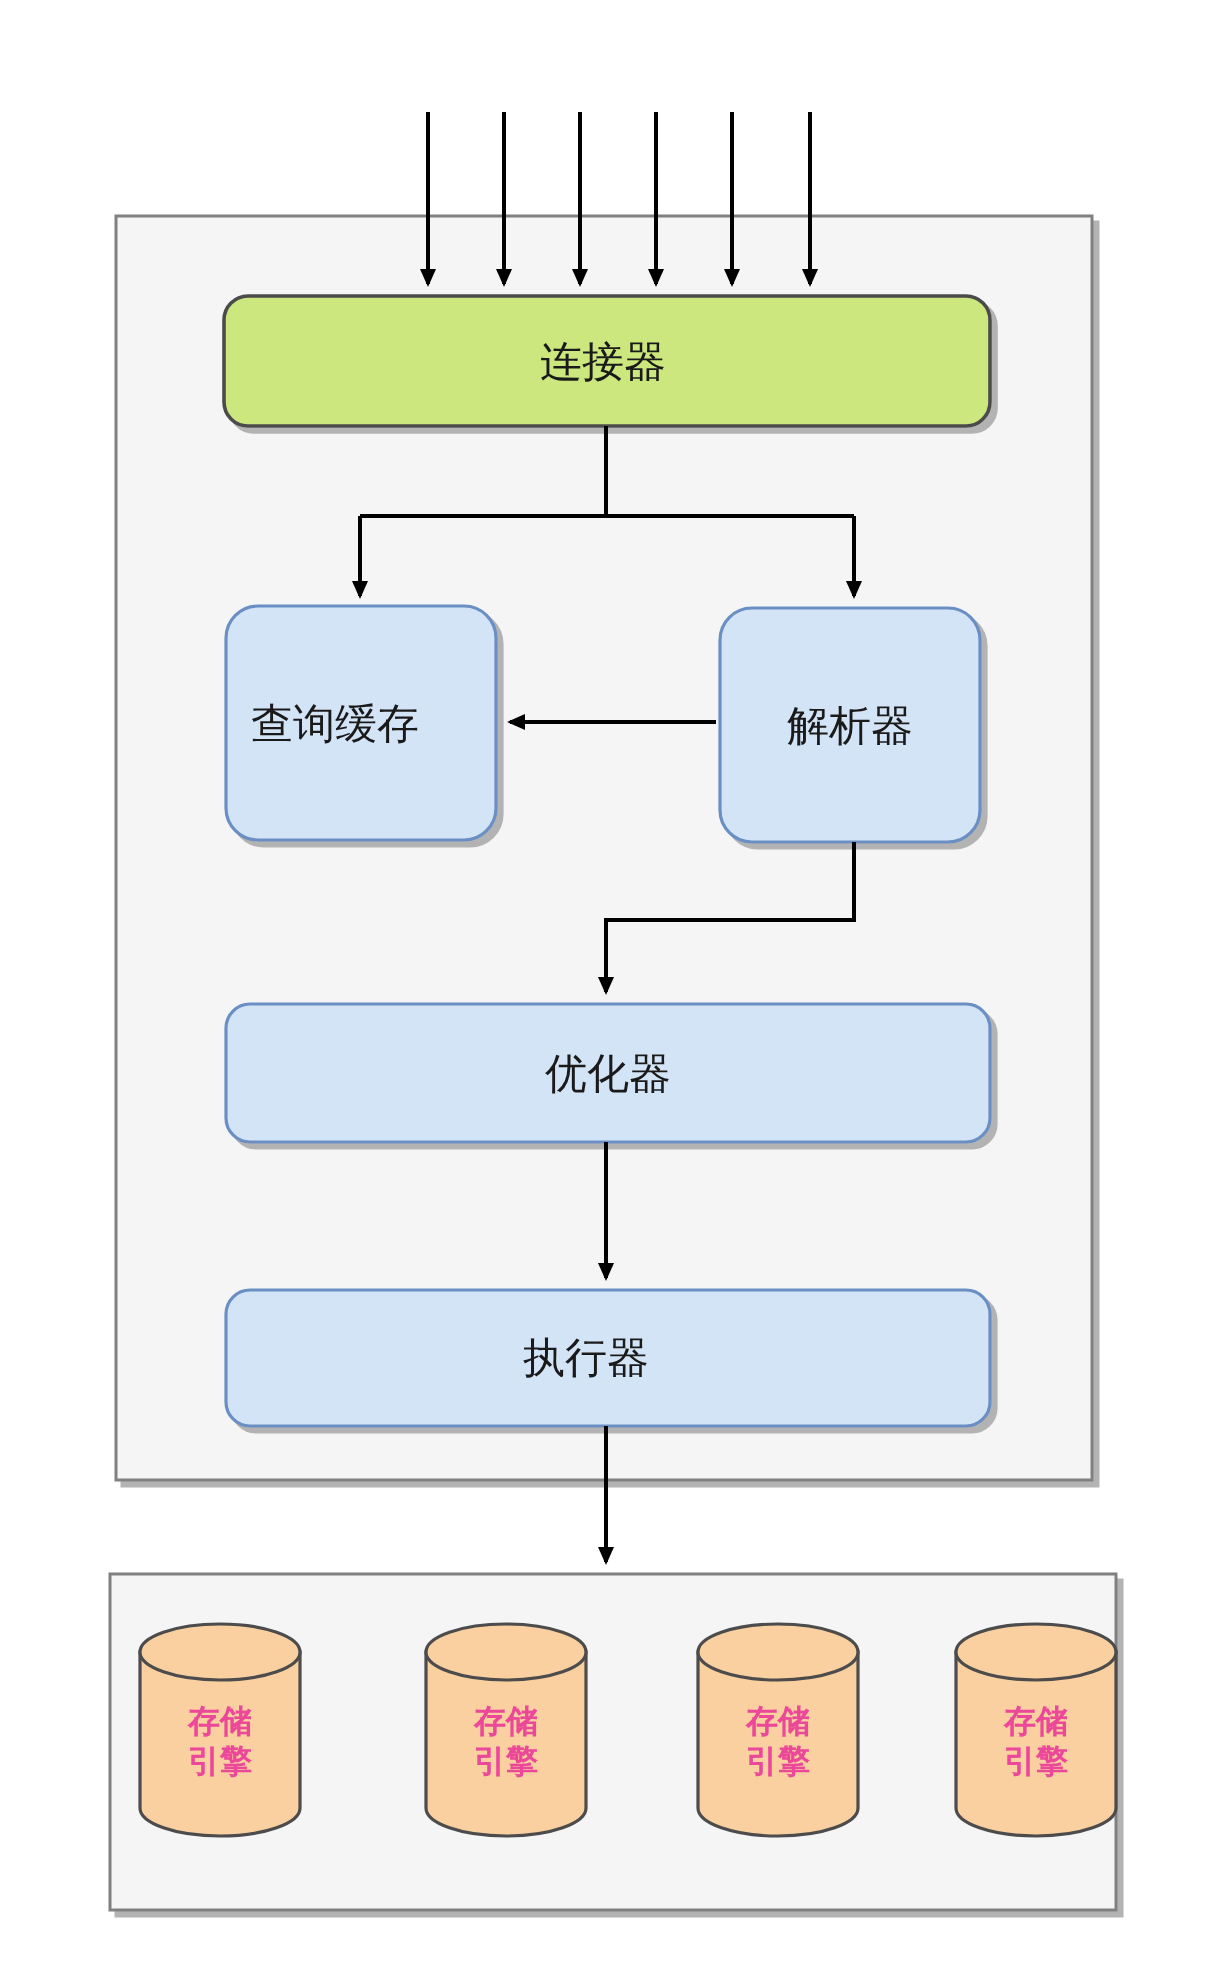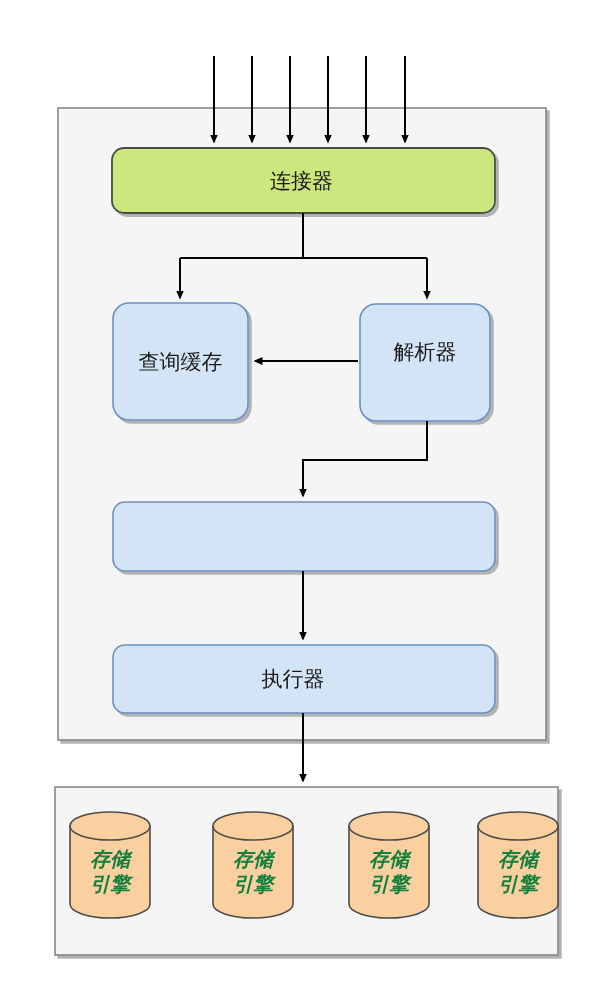--- a/index.html
+++ b/index.html
@@ -43,26 +43,25 @@
     font-size: 21px;
     font-weight: bold;
     color: #3c3c3c;
     letter-spacing: 1px;
   }
   .proc-label {
     font-size: 21px;
     font-weight: normal;
   }
   .cyl-label {
-    font-size: 20px;
+    font-size: 16px;
     font-weight: bold;
-    color: #15803d;
+    color: #ec4899;
     line-height: 1.25;
     white-space: pre-line;
-    font-style: italic;
   }
 </style>
 </head>
 <body>
 
 <div id="canvas">
 
 
   <svg class="svg-layer" viewBox="0 0 607 984" xmlns="http://www.w3.org/2000/svg">
     <defs>
@@ -129,24 +128,25 @@
       </g>
       <g>
         <path d="M478,826 L478,904 A40,14 0 0 0 558,904 L558,826 Z"></path>
         <ellipse cx="518" cy="826" rx="40" ry="14"></ellipse>
       </g>
     </g>
   </svg>
 
   <div class="node-label proc-label" style="left:112px; top:148px; width:379px; height:65px;">连接器</div>
 
-  <div class="node-label proc-label" style="left:113px; top:303px; width:135px; height:117px;">查询缓存</div>
+  <div class="node-label proc-label" style="left:100px; top:303px; width:135px; height:117px;">查询缓存</div>
 
-  <div class="node-label proc-label" style="left:360px; top:293px; width:130px; height:117px;">解析器</div>
+  <div class="node-label proc-label" style="left:360px; top:304px; width:130px; height:117px;">解析器</div>
 
+  <div class="node-label proc-label" style="left:113px; top:502px; width:382px; height:69px;">优化器</div>
 
   <div class="node-label proc-label" style="left:102px; top:645px; width:382px; height:68px;">执行器</div>
 
   <div class="node-label cyl-label" style="left:70px; top:840px; width:80px; height:64px;">存储
 引擎</div>
 
   <div class="node-label cyl-label" style="left:213px; top:840px; width:80px; height:64px;">存储
 引擎</div>
 
   <div class="node-label cyl-label" style="left:349px; top:840px; width:80px; height:64px;">存储

